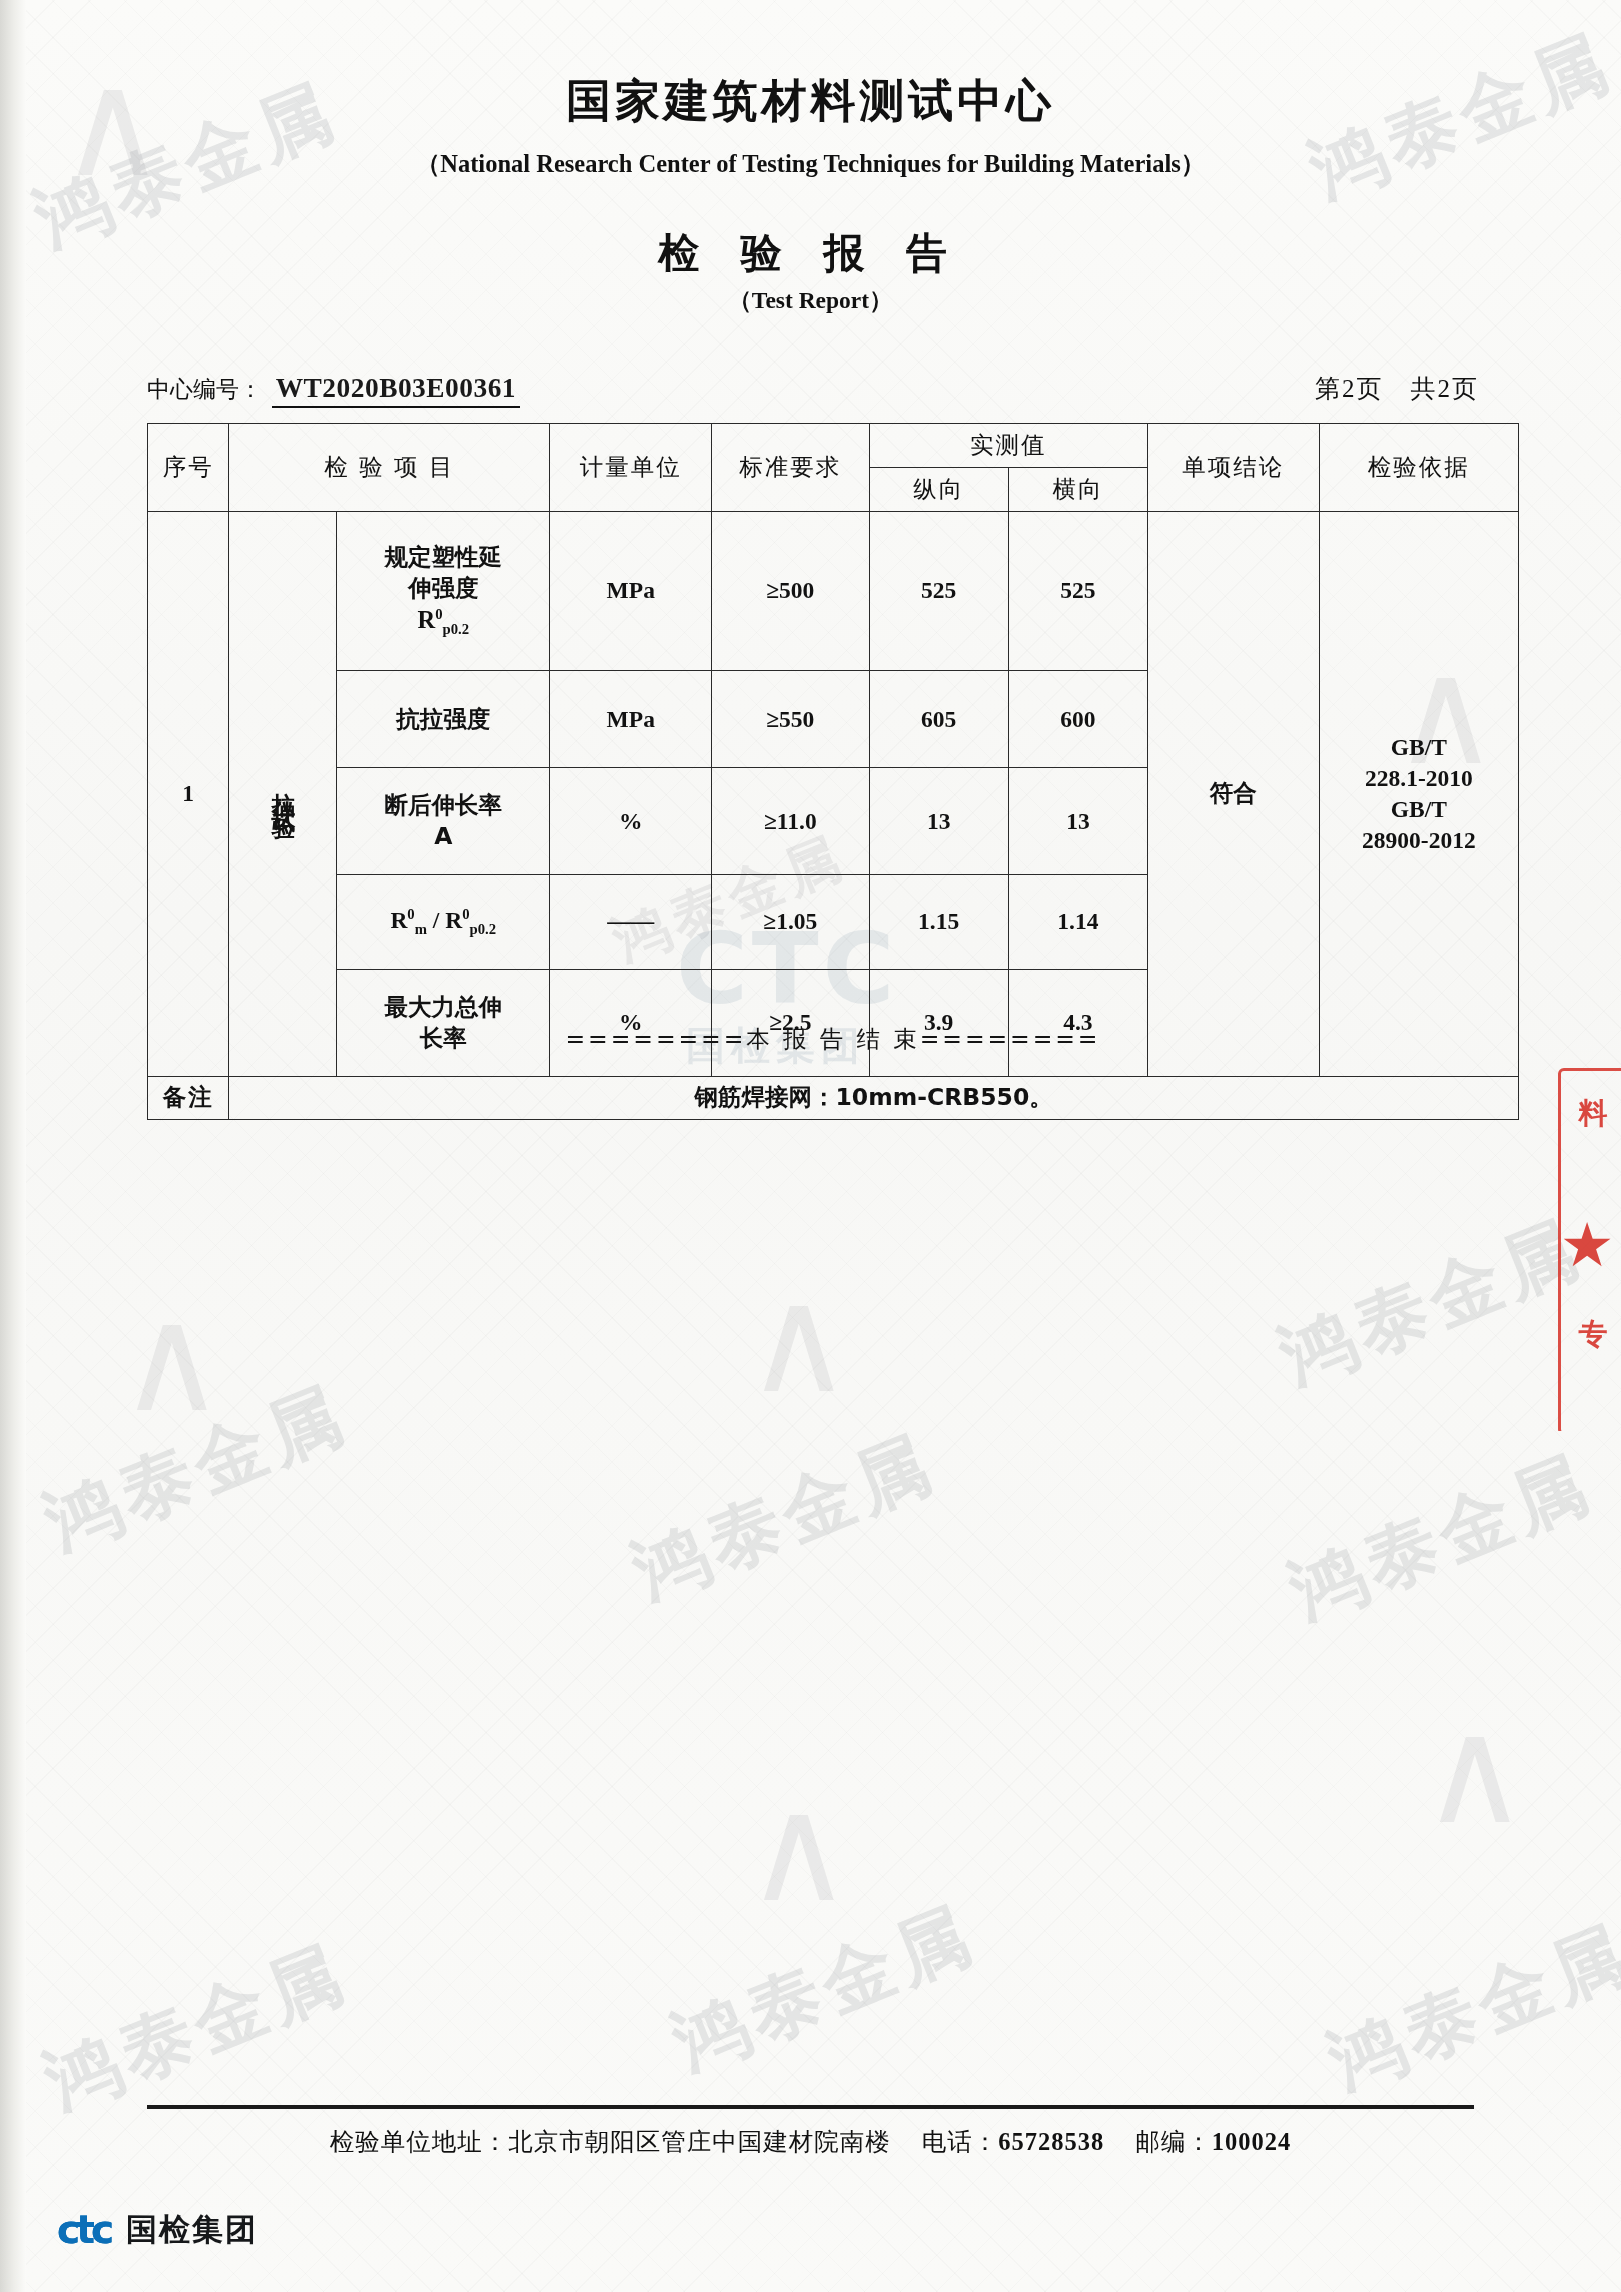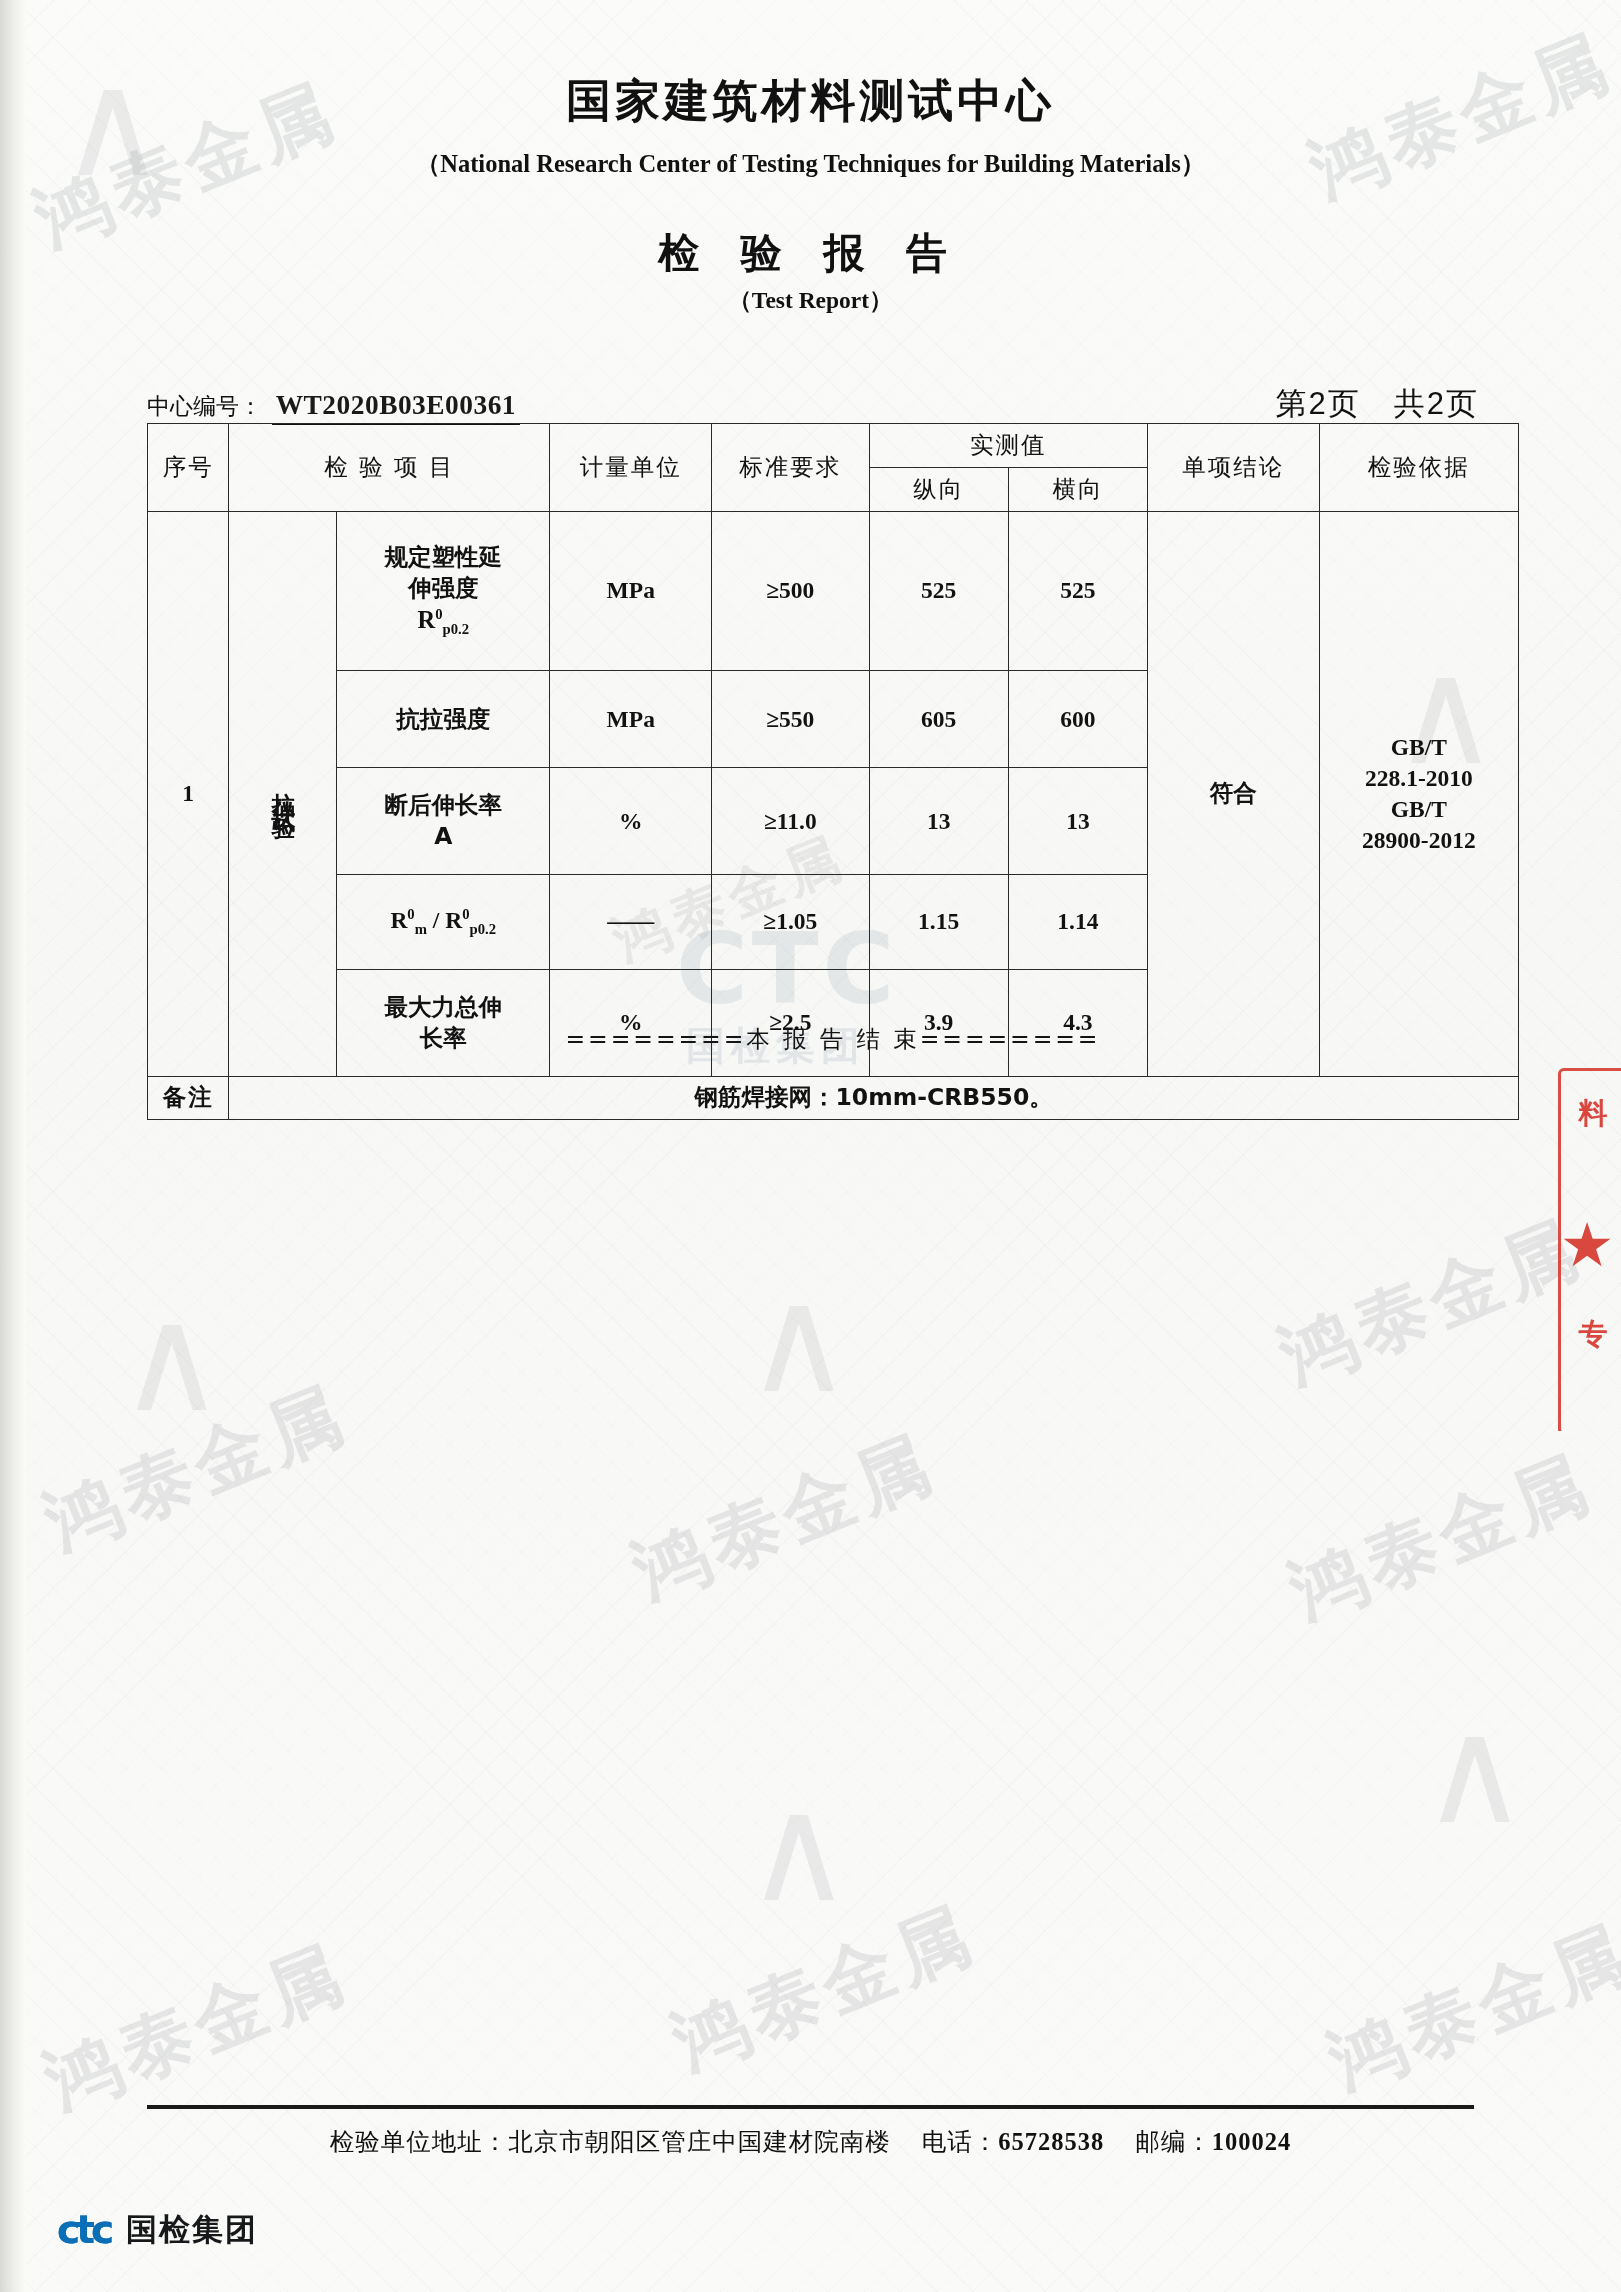--- a/index.html
+++ b/index.html
@@ -126,25 +126,24 @@
   }
   .docnum-value {
     font-size: 27.4px;
     font-weight: 700;
     font-family: "Liberation Serif", serif;
     border-bottom: 2px solid #111;
     padding: 0 3.9px 2px 3.9px;
     letter-spacing: 0.5px;
   }
   .pageinfo {
-    font-size: 31px;
-    font-family: Liberation Sans, sans-serif;
+    font-size: 25px;
+    font-family: Liberation Serif, serif;
     letter-spacing: 2px;
     color: #111;
-    margin-top: 11px;
   }
 
   
   .tbl-wrap {
     position: absolute;
     left: 147px;
     top: 423px;
     width: 1372px;
   }
   table.report {

